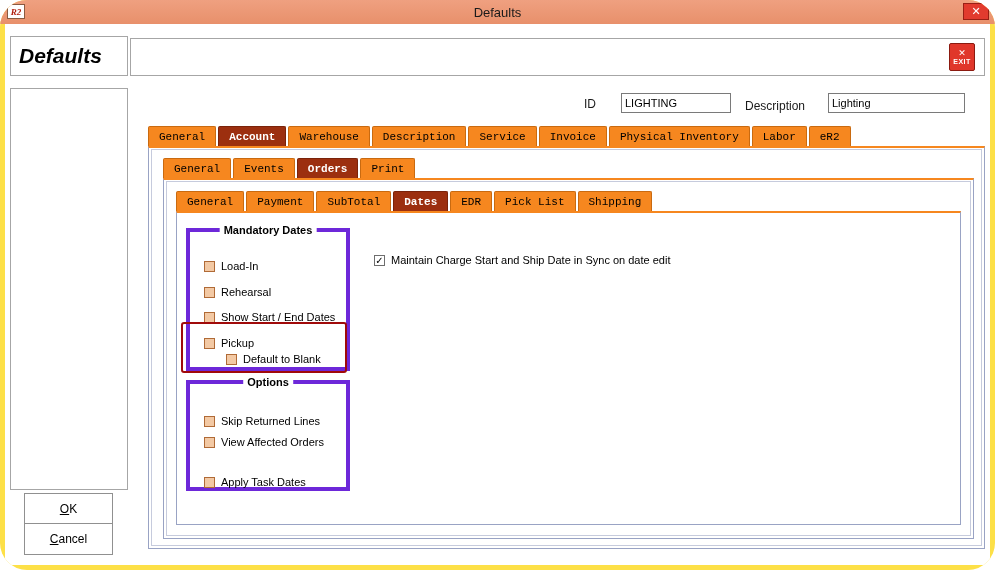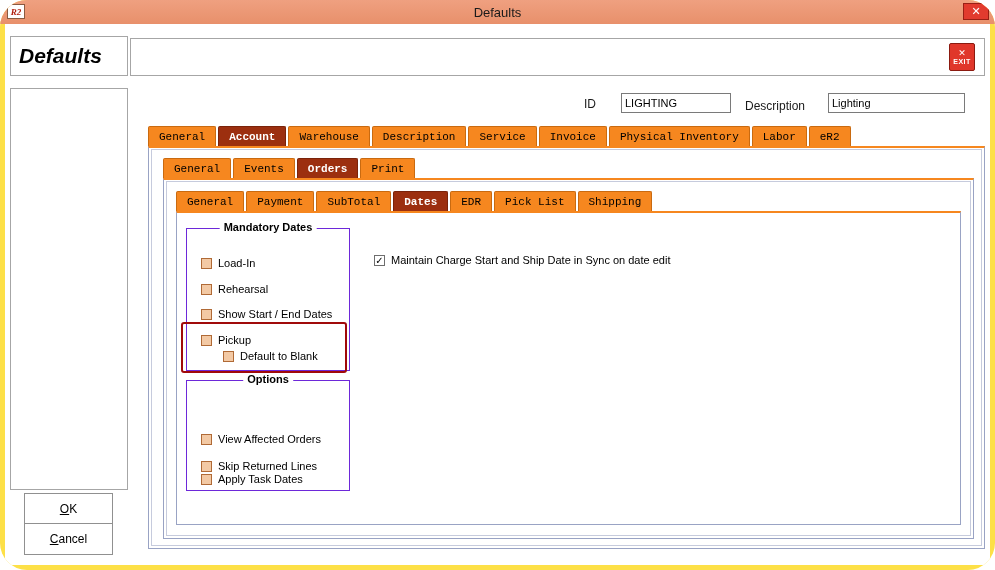--- a/index.html
+++ b/index.html
@@ -46,21 +46,21 @@
   
   .tabrow { position:absolute; display:flex; gap:2px; align-items:flex-end; height:21px;font-family:Liberation Mono, monospace; }
   .tab { background:#F6871F; color:#000; font-size:11px; padding:4px 10px 3px 10px;
     border:1px solid #C96A10; border-bottom:none; border-radius:2px 2px 0 0; cursor:pointer; white-space:nowrap; }
   .tab.selected { background:#9C2F0F; color:#fff; font-weight:bold; border-color:#7A230A; }
 
   .panel { position:absolute; background:#fff; border:1px solid #99A3C4; border-top:2px solid #F6871F; }
   .panel.dbl { outline:1px solid #C6CBDD; outline-offset:-4px; }
 
   
-  .groupbox { position:absolute; border:1px solid #6d28d9; background:#fff; }
+  .groupbox { position:absolute; border:4px solid #6d28d9; background:#fff; }
   .group-title { position:absolute; top:-8px; left:50%; transform:translateX(-50%);
     background:#fff; padding:0 4px; font-size:11px; font-weight:bold; white-space:nowrap; }
 
   .cbrow { position:absolute; height:16px; display:flex; align-items:center; gap:6px; cursor:pointer; }
   .cb { width:11px; height:11px; border:1px solid #B06A36; background:#F3C9A4; flex:0 0 auto;
     font-size:10px; line-height:10px; text-align:center; color:#000; }
   .cb.checked { background:#fff; border-color:#6E6E6E; }
   .cblabel { font-size:11px; color:#000; white-space:nowrap; }
 
   .highlight-rect { position:absolute; left:181px; top:322px; width:166px; height:51px;
@@ -160,21 +160,21 @@
 
   <div class="highlight-rect"></div>
 
   <div class="cbrow" style="left:374px; top:252px; z-index:4;">
     <span class="cb checked">✓</span>
     <span class="cblabel">Maintain Charge Start and Ship Date in Sync on date edit</span>
   </div>
 
   <div class="groupbox" style="left:186px; top:380px; width:164px; height:111px; z-index:4;">
     <div class="group-title">Options</div>
-    <div class="cbrow" style="left:14px; top:29px;margin-top:48px;">
+    <div class="cbrow" style="left:14px; top:29px;">
       <span class="cb"></span>
       <span class="cblabel">Skip Returned Lines</span>
     </div>
     <div class="cbrow" style="left:14px; top:50px;">
       <span class="cb"></span>
       <span class="cblabel">View Affected Orders</span>
     </div>
     <div class="cbrow" style="left:14px; top:90px;">
       <span class="cb"></span>
       <span class="cblabel">Apply Task Dates</span>

